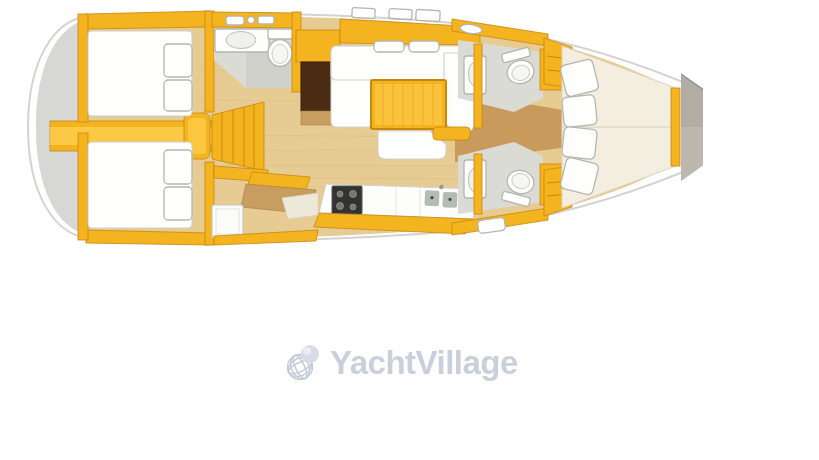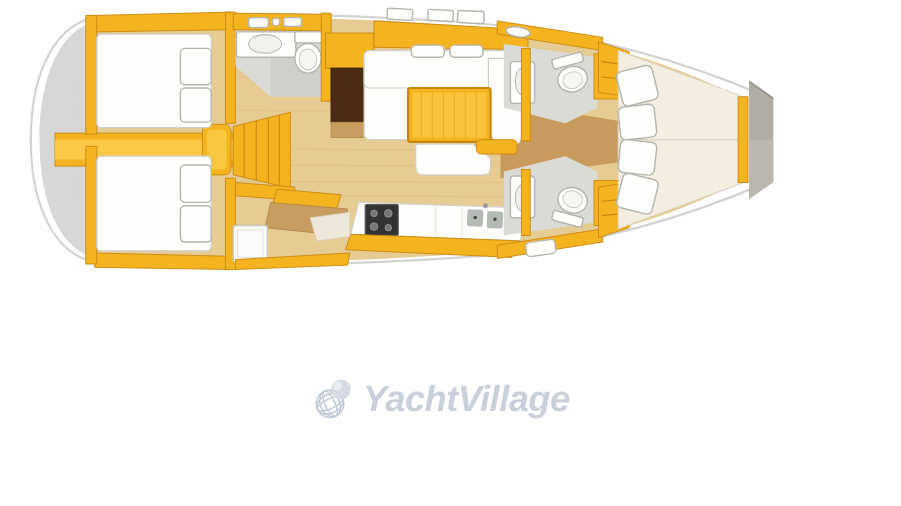--- a/index.html
+++ b/index.html
@@ -1,16 +1,16 @@
 <!DOCTYPE html>
 <html style="--page-bg: #ffffff; --hull-fill: #fefefe; --hull-stroke: #d3d3d1; --transom-gray: #d7d7d5; --deck-gray: #b1ada4; --deck-gray-light: #bcb8af; --yellow: #f4b41f; --yellow-dark: #c8860e; --yellow-bright: #ffd257; --floor-light: #e6cb92; --floor-dark: #c89a5c; --grain: #d9bd80; --mattress: #fefefc; --mattress-stroke: #cfcfca; --bed-cream: #f3eedf; --bath-floor: #dbdbd6; --bath-floor-dark: #d0d0cb; --wardrobe-brown: #4a2c15; --wood-desk: #c79e60; --stove-dark: #333331; --sink-gray: #b4bab4; --fixture-stroke: #b5b5b0; --watermark-text: #cad0db; --globe-wire: #c3cbd9; --globe-ball: #d6dbe6;"><head>
 <meta charset="utf-8">
 <style>
   html,body{margin:0;padding:0;background:#fff;}
-  .stage{position:relative;width:703px;height:460px;background:var(--page-bg,#fff);overflow:hidden;font-family:"Liberation Sans",sans-serif;font-style:italic;}
+  .stage{position:relative;width:703px;height:460px;background:var(--page-bg,#fff);overflow:hidden;font-family:"Liberation Sans",sans-serif;}
   .plan{position:absolute;left:0;top:0;display:block;}
   
   .hull{fill:var(--hull-fill);stroke:var(--hull-stroke);stroke-width:2;}
   .gray{fill:var(--transom-gray);}
   .floor{fill:var(--floor-light);}
   .floorD{fill:var(--floor-dark);}
   .yel{fill:var(--yellow);stroke:var(--yellow-dark);stroke-width:0.8;}
   .yelB{fill:var(--yellow-bright);}
   .wh{fill:var(--mattress);stroke:var(--mattress-stroke);stroke-width:1.1;}
   .bath{fill:var(--bath-floor);}

